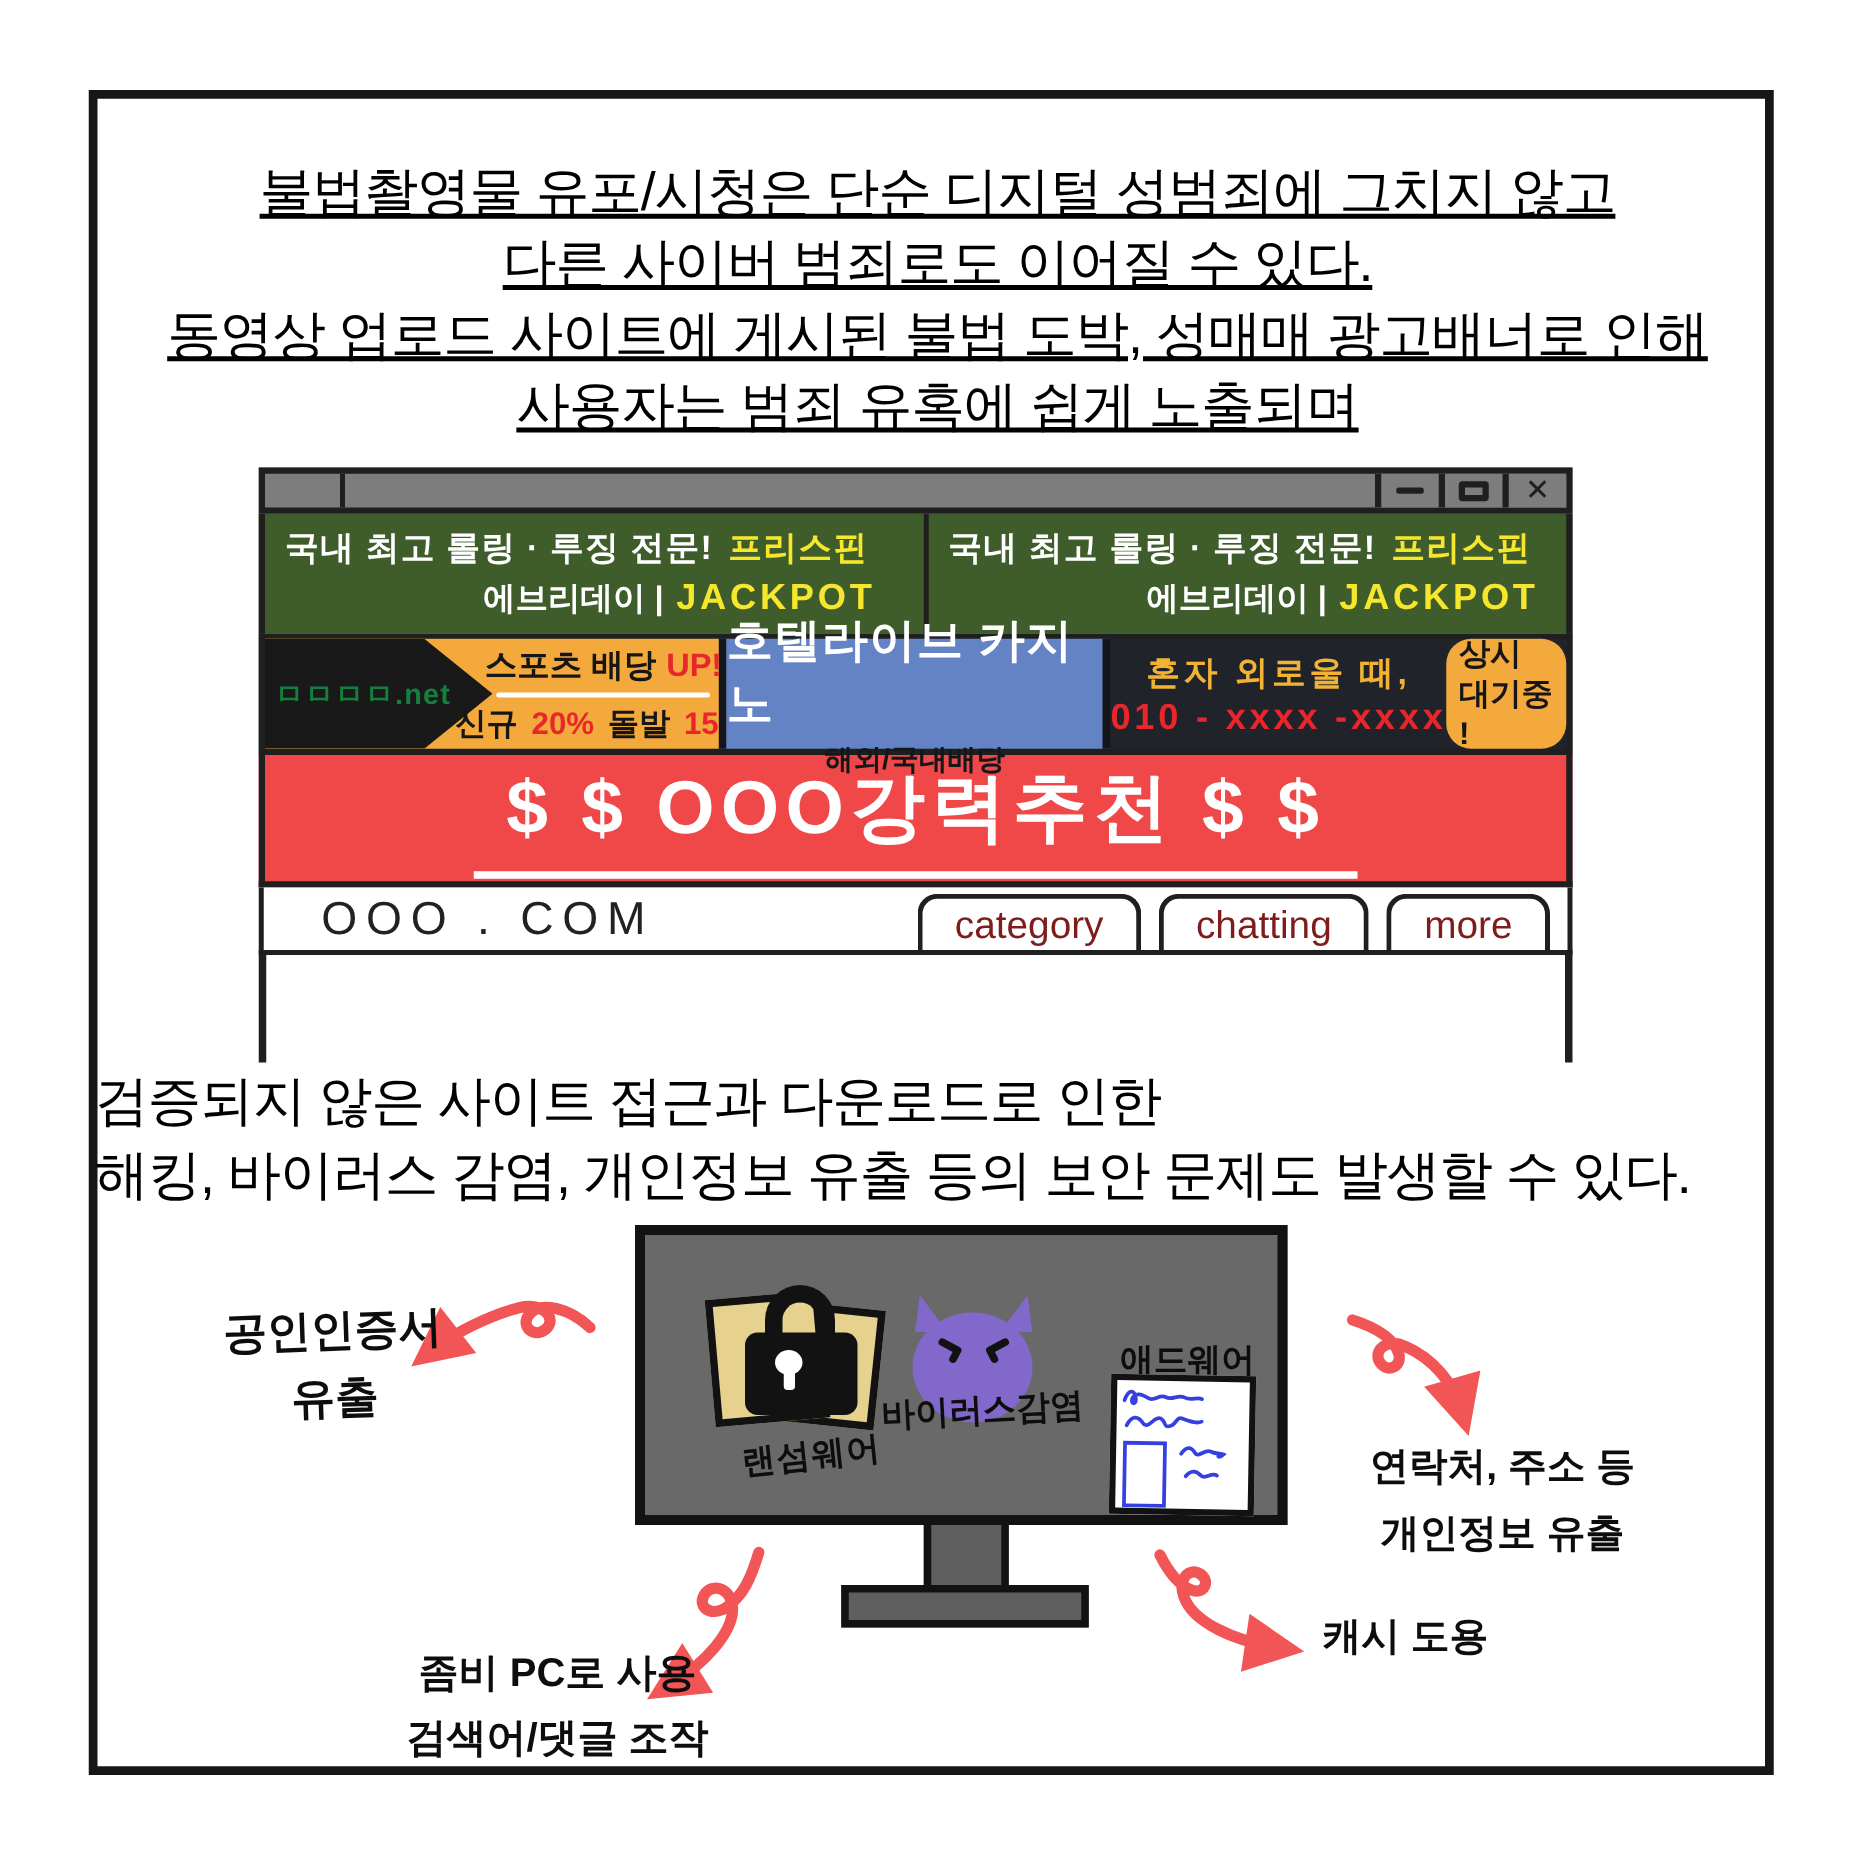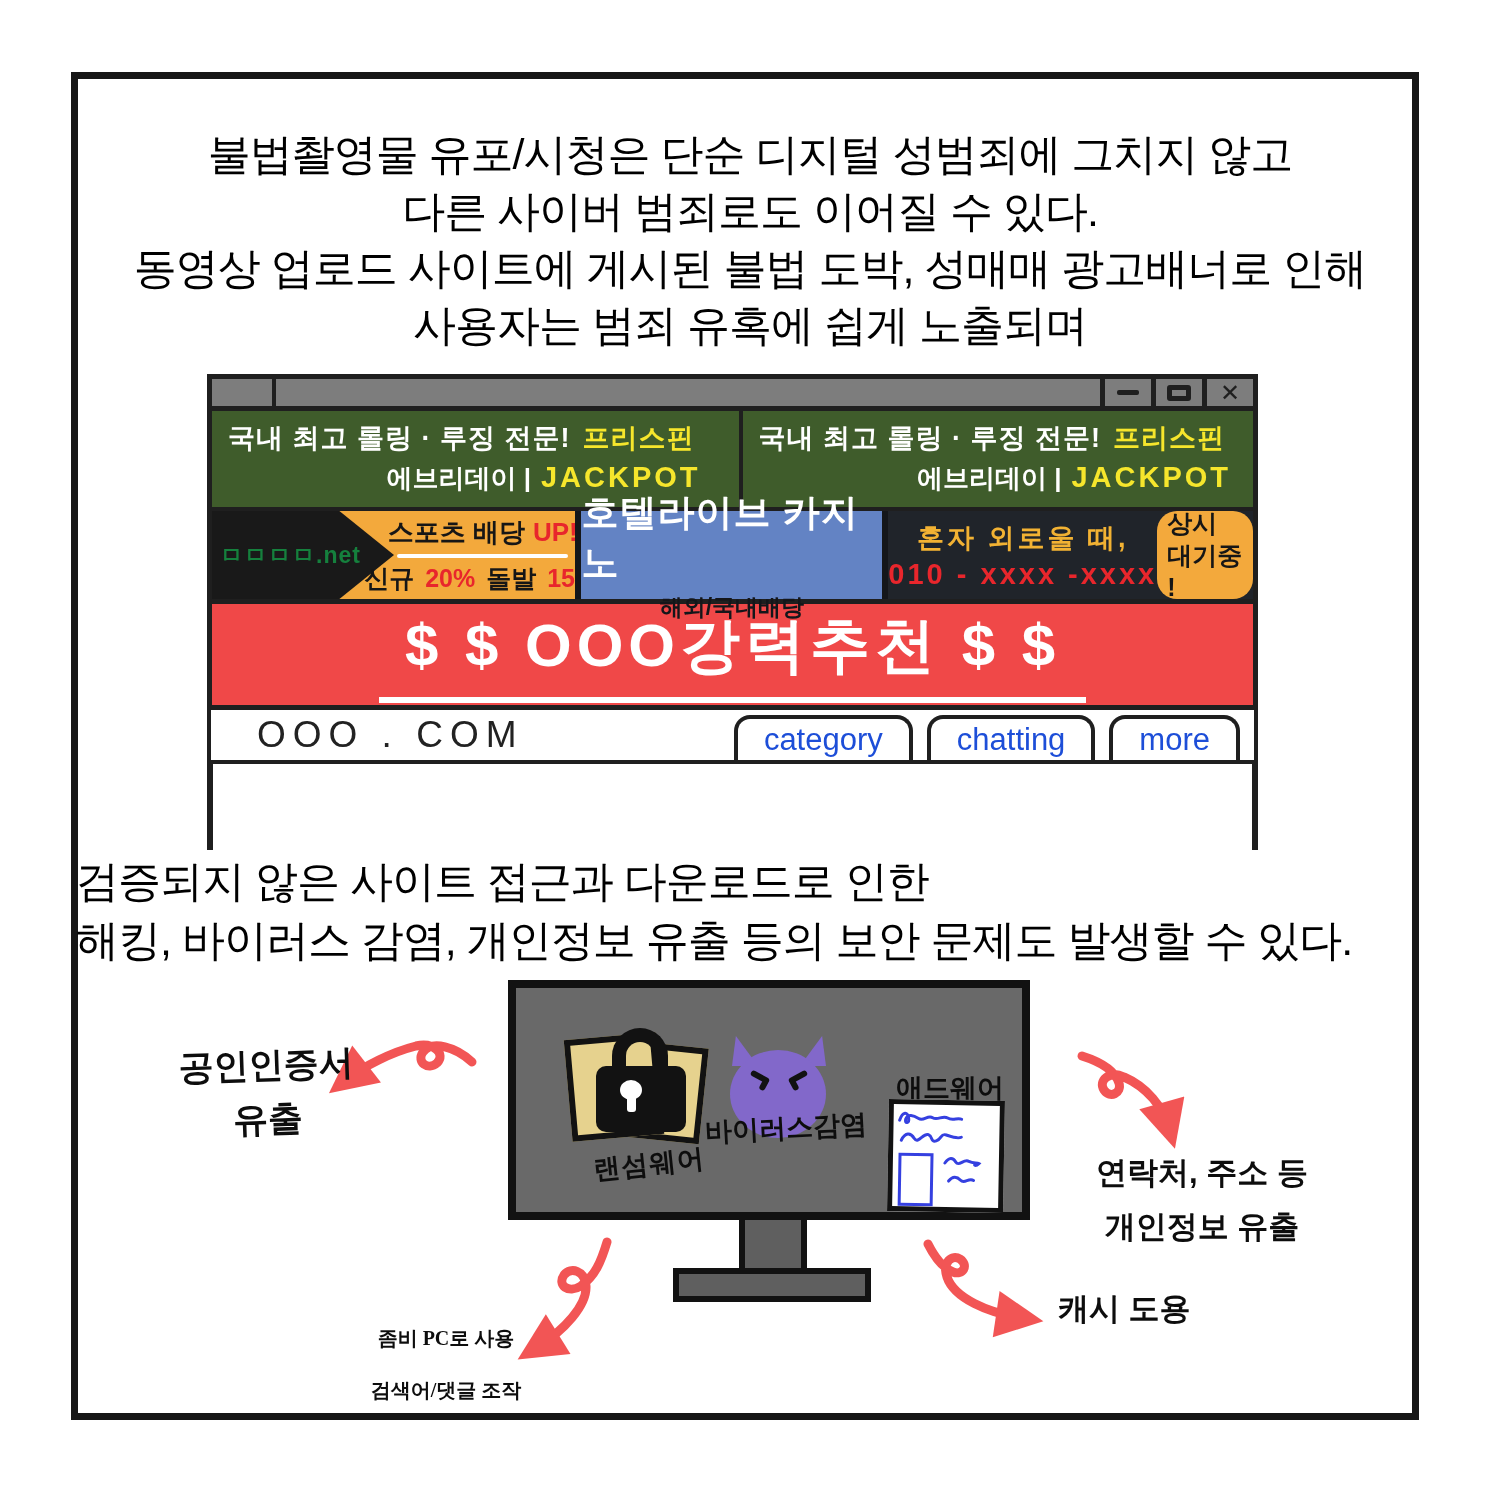--- a/index.html
+++ b/index.html
@@ -11,20 +11,21 @@
   }
   .frame {
     position:absolute; left:71px; top:72px; width:1348px; height:1348px;
     border:7px solid #161616;
   }
   
   .intro {
     position:absolute; left:80px; top:126px; width:1340px;
     text-align:center; font-size:43px; line-height:57px; font-weight:500;
     letter-spacing:-1px;
+    text-decoration:underline;
   }
   .middle {
     position:absolute; left:76px; top:852px; width:1348px;
     font-size:43px; line-height:59px; font-weight:500;
     letter-spacing:-1px;
   }
   
   .browser { position:absolute; left:207px; top:374px; width:1051px; }
   .titlebar {
     height:37px; background:#7d7d7d; border:5px solid #1f1f1f;
@@ -100,21 +101,21 @@
   .nav-row {
     height:54px; background:#fff; border:4px solid #1f1f1f; border-top:none;
     display:flex; align-items:flex-end; padding:0 14px 0 46px;
   }
   .site-name {
     font-size:37px; letter-spacing:7px; font-weight:500; align-self:center;
     margin-right:auto; color:#222;
   }
   .tab {
     border:4px solid #1f1f1f; border-bottom:none; border-radius:16px 16px 0 0;
-    font-size:31px; font-weight:500; color:#1d4ed8; padding:3px 26px 2px 26px;
+    font-size:31px; font-weight:500; color:#7f1d1d; padding:3px 26px 2px 26px;
     margin-left:14px; background:#fff; white-space:nowrap;
   }
   .browser-body {
     height:86px; background:#fff;
     border-left:6px solid #1f1f1f; border-right:6px solid #1f1f1f;
   }
   
   .monitor-screen {
     position:absolute; left:508px; top:980px; width:522px; height:240px;
     background:#696969; border:8px solid #121212;
@@ -175,21 +176,21 @@
     color:#0d0d0d; font-size:27px; font-weight:bold;
   }
   .adware-popup {
     position:absolute; left:372px; top:112px; width:116px; height:112px;
     background:#fff; border:5px solid #121212; transform:rotate(1deg);
   }
   
   .arrows { position:absolute; left:0; top:0; pointer-events:none; }
   .callout { position:absolute; color:#0d0d0d; font-weight:bold; }
   .co-cert    { left:152px;  top:1038px; width:230px; text-align:center; font-size:35px; line-height:54px; transform:rotate(-2deg); }
-  .co-zombie  { left:286px;  top:1312px; width:320px; text-align:center; font-size:20px; line-height:52px;font-family:Liberation Serif, serif; }
+  .co-zombie  { left:286px;  top:1312px; width:320px; text-align:center; font-size:32px; line-height:52px; }
   .co-contact { left:1082px; top:1146px; width:240px; text-align:center; font-size:31px; line-height:54px; }
   .co-game    { left:1058px; top:1284px; width:240px; text-align:left;   font-size:31px; line-height:50px; }
 </style>
 </head>
 <body>
 
 <div class="canvas">
   <div class="frame"></div>
 
   <div class="intro">

